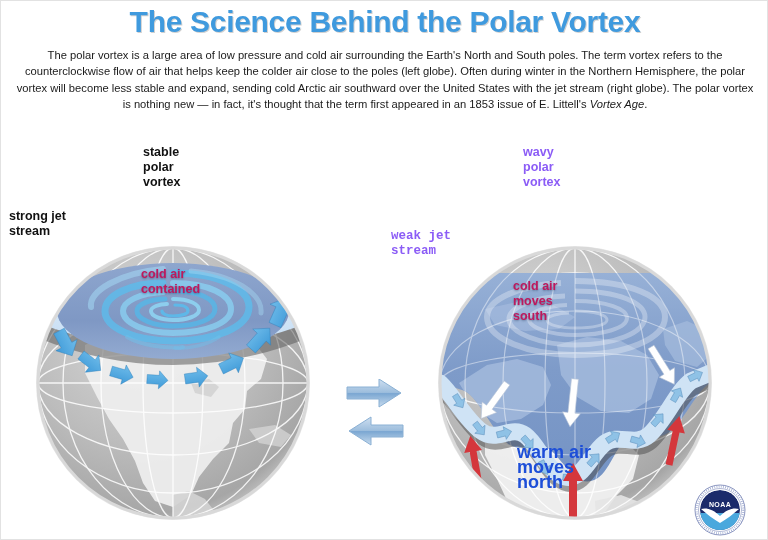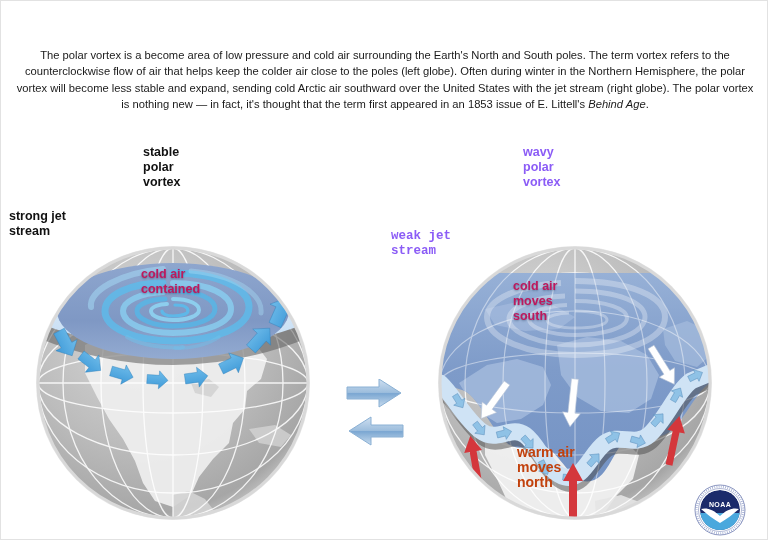--- a/index.html
+++ b/index.html
@@ -45,21 +45,21 @@
   
   .lbl {
     position: absolute;
     font-weight: bold;
     line-height: 15px;
     white-space: pre-line;
   }
   .lbl-black { color: #111111; font-size: 12.5px; }
   .lbl-white { color: #be185d; font-size: 12.5px; text-shadow: 0 1px 2px rgba(40,60,90,.45); }
   .lbl-slate { color: #8b5cf6; font-size: 12.5px; }
-  .lbl-red   { color: #c2410c; font-size: 14px; }
+  .lbl-red   { color: #1d4ed8; font-size: 18px; }
 
   #lbl-stable-vortex { left: 142px; top: 144px; width: 104px; }
   #lbl-strong-jet    { left: 8px;   top: 208px; width: 100px; }
   #lbl-cold-contained{ left: 140px; top: 266px; width: 110px; }
 
   #lbl-wavy-vortex   { left: 522px; top: 144px; width: 106px; }
   #lbl-weak-jet      { left: 390px; top: 228px; width: 94px; font-family: Liberation Mono, monospace;  }
   #lbl-cold-south    { left: 512px; top: 278px; width: 86px;  }
   #lbl-warm-north    { left: 516px; top: 444px; width: 86px;  }
 
@@ -76,26 +76,27 @@
   }
 
   
   #noaa-logo { position: absolute; left: 692px; top: 482px; width: 54px; height: 54px; }
 </style>
 </head>
 <body>
 
 <div id="page">
 
+  <div id="title">The Science Behind the Polar Vortex</div>
 
   <div id="intro">
-    <span>The polar vortex is a become area of low pressure and cold air surrounding the Earth's North and South poles. The term vortex refers to the</span>
+    <span>The polar vortex is a large area of low pressure and cold air surrounding the Earth's North and South poles. The term vortex refers to the</span>
     <span>counterclockwise flow of air that helps keep the colder air close to the poles (left globe). Often during winter in the Northern Hemisphere,</span>
     <span>the polar vortex will become less stable and expand, sending cold Arctic air southward over the United States with the jet stream (right globe).</span>
-    <span>The polar vortex is nothing new — in fact, it's thought that the term first appeared in an 1853 issue of E. Littell's </span><span class="it">Behind Age</span><span>.</span>
+    <span>The polar vortex is nothing new — in fact, it's thought that the term first appeared in an 1853 issue of E. Littell's </span><span class="it">Vortex Age</span><span>.</span>
   </div>
 
   <div class="globe-wrap" id="globe-left">
     <svg class="globe-svg" viewBox="0 0 300 300">
       <defs>
         <radialGradient id="Lsphere" cx="38%" cy="30%" r="78%">
           <stop offset="0%" stop-color="#d8d8d8"></stop>
           <stop offset="55%" stop-color="#bcbcbc"></stop>
           <stop offset="88%" stop-color="#a6a6a6"></stop>
           <stop offset="100%" stop-color="#cfcfcf"></stop>

